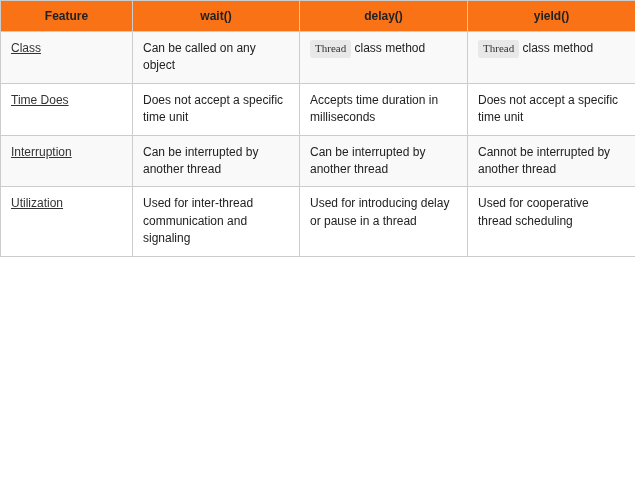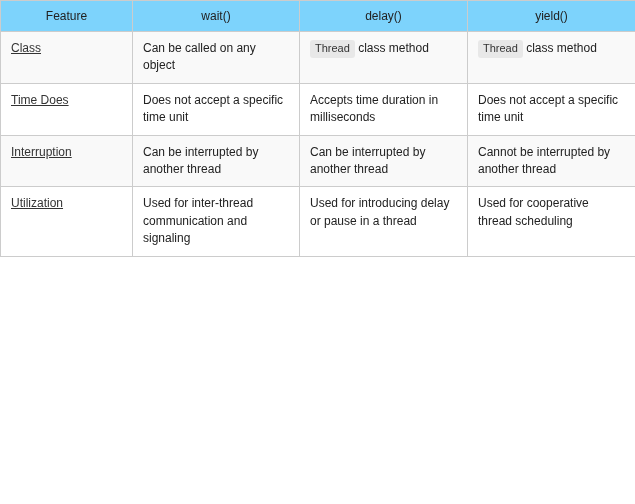--- a/index.html
+++ b/index.html
@@ -20,23 +20,23 @@
 
     col.feature { width: 132px; }
     col.wait    { width: 167px; }
     col.sleep   { width: 168px; }
     col.yield   { width: 168px; }
 
     thead tr th {
       border: 1px solid #ccc;
       padding: 8px 10px;
       text-align: center;
-      font-weight: 400;
+      font-weight: 700;
       font-size: 12px;
-      background: #7dd3fc;
+      background: #f97316;
     }
 
     tbody tr td {
       border: 1px solid #ccc;
       padding: 8px 10px;
       vertical-align: top;
       font-size: 12px;
       line-height: 1.45;
     }
 
@@ -51,21 +51,21 @@
       font-weight: 500;
       color: #333;
       text-decoration: underline;
     }
 
     .code-tag {
       display: inline-block;
       background: #e8e8e8;
       border-radius: 3px;
       padding: 1px 5px;
-      font-family: Liberation Sans, sans-serif;
+      font-family: Liberation Serif, serif;
       font-size: 11px;
       color: #333;
     }
   </style>
 </head>
 <body>
 
 <table>
   <colgroup>
     <col class="feature">

